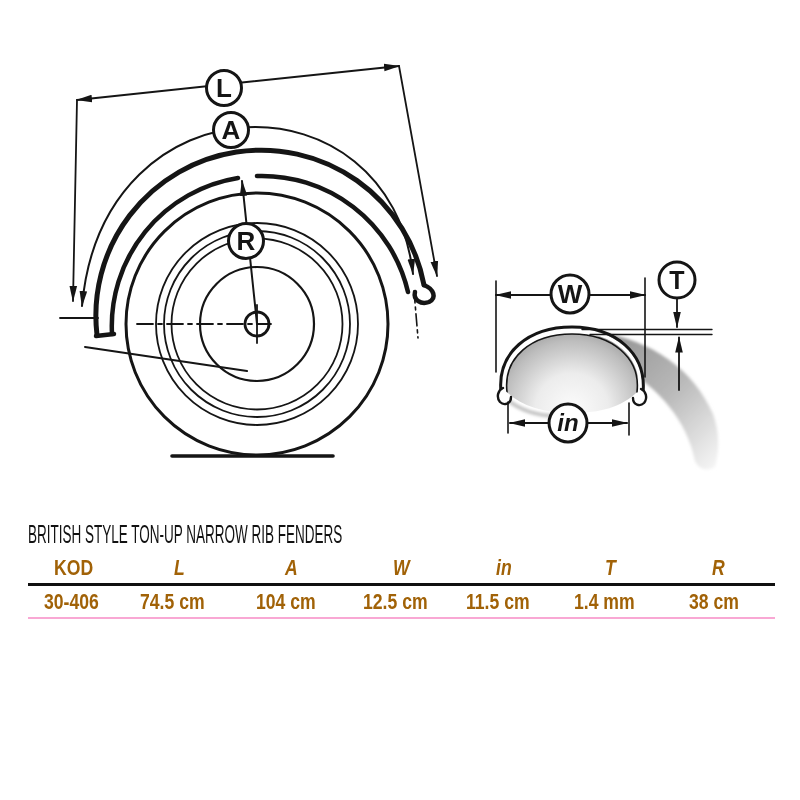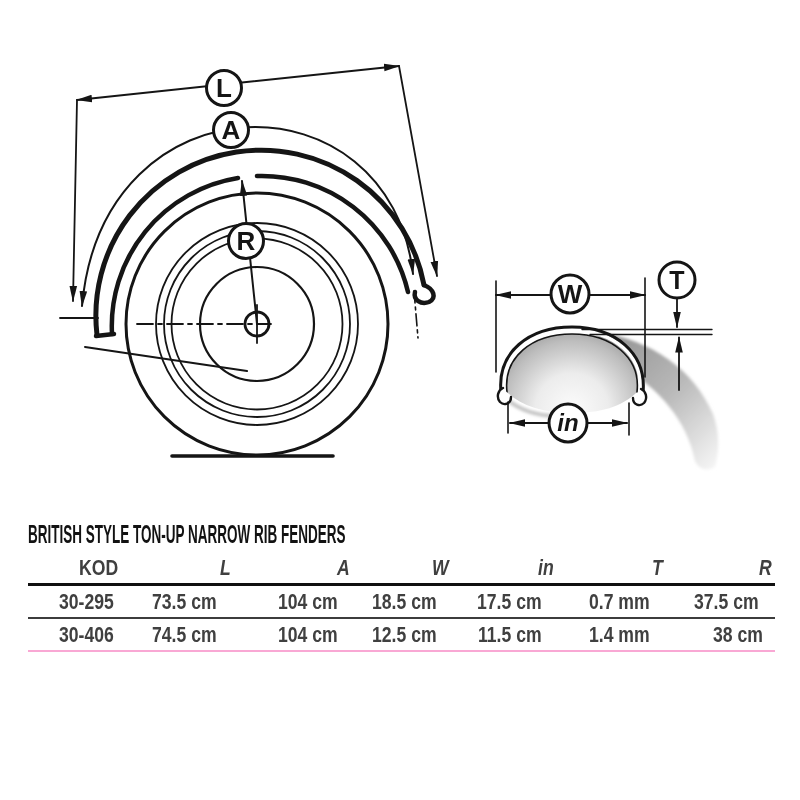--- a/index.html
+++ b/index.html
@@ -1,27 +1,27 @@
 <!DOCTYPE html>
 <html><head>
 <meta charset="utf-8">
 <style>
   html,body{margin:0;padding:0;background:#ffffff;}
   .sheet{position:relative;width:800px;height:800px;background:#ffffff;
          font-family:"Liberation Sans",sans-serif;overflow:hidden;}
   .diagram-svg{position:absolute;top:0;left:0;}
   .svg-label{font-family:"Liberation Sans",sans-serif;font-weight:bold;fill:#151515;}
-  .page-title{position:absolute;top:521px;left:28px;font-weight:bold;font-size:25px;
+  .page-title{position:absolute;top:521px;left:28px;font-weight:normal;font-size:25px;
               color:#121212;line-height:26px;}
   .cond{display:inline-block;white-space:nowrap;transform-origin:0 50%;transform:scaleX(0.8);}
   .page-title .cond{transform:scaleX(0.54);}
   table.spec{position:absolute;top:552px;left:28px;width:747px;border-collapse:collapse;
              table-layout:fixed;}
-  th,td{text-align:right;vertical-align:middle;padding:3px 0 2px 0;font-size:22px;
-        font-weight:bold;color:#404040;height:25px;overflow:visible;}
+  th,td{text-align:center;vertical-align:middle;padding:3px 0 2px 0;font-size:22px;
+        font-weight:bold;color:#a16207;height:25px;overflow:visible;}
   thead th{border-bottom:3px solid #101010;}
   th.dim .cond{font-style:italic;}
   tbody td{border-bottom:2px solid #3c3c3c;}
   tbody tr:last-child td{border-bottom:2px solid #f9a8d4;}
 </style>
 </head>
 <body>
 
 <div class="sheet">
 
@@ -165,29 +165,20 @@
           <th class="dim"><span class="cond">L</span></th>
           <th class="dim"><span class="cond">A</span></th>
           <th class="dim"><span class="cond">W</span></th>
           <th class="dim"><span class="cond">in</span></th>
           <th class="dim"><span class="cond">T</span></th>
           <th class="dim"><span class="cond">R</span></th>
         </tr>
       </thead>
     <tbody>
         <tr>
-          <td><span class="cond">30-295</span></td>
-          <td><span class="cond">73.5 cm</span></td>
-          <td><span class="cond">104 cm</span></td>
-          <td><span class="cond">18.5 cm</span></td>
-          <td><span class="cond">17.5 cm</span></td>
-          <td><span class="cond">0.7 mm</span></td>
-          <td><span class="cond">37.5 cm</span></td>
-        </tr>
-        <tr>
           <td><span class="cond">30-406</span></td>
           <td><span class="cond">74.5 cm</span></td>
           <td><span class="cond">104 cm</span></td>
           <td><span class="cond">12.5 cm</span></td>
           <td><span class="cond">11.5 cm</span></td>
           <td><span class="cond">1.4 mm</span></td>
           <td><span class="cond">38 cm</span></td>
         </tr>
       </tbody>
   </table>

